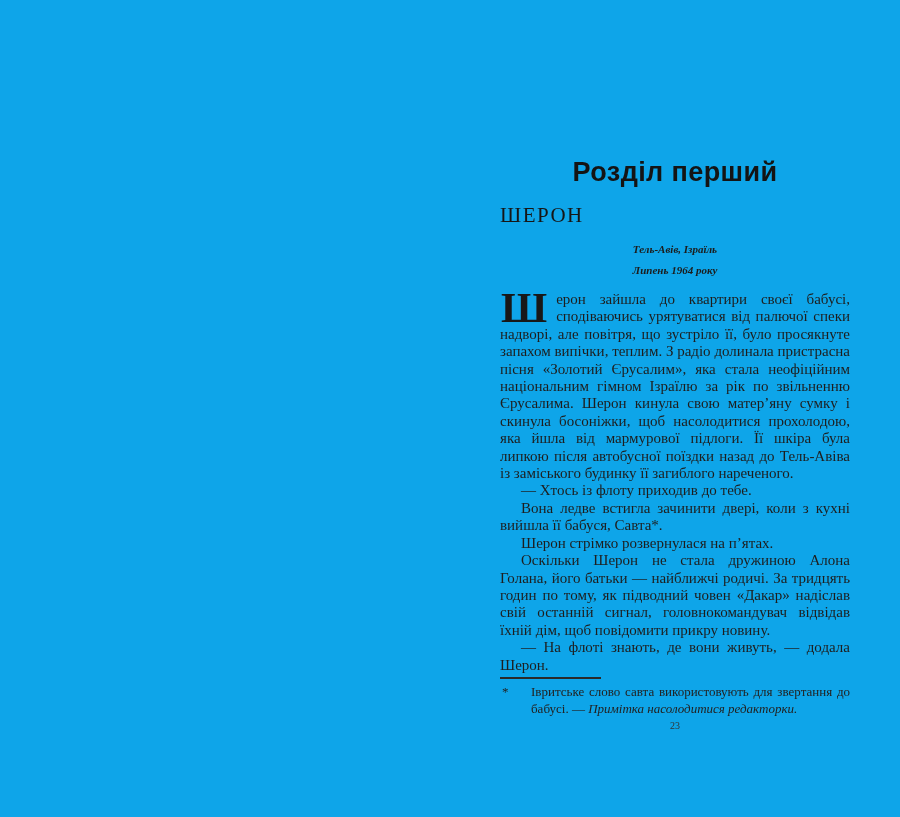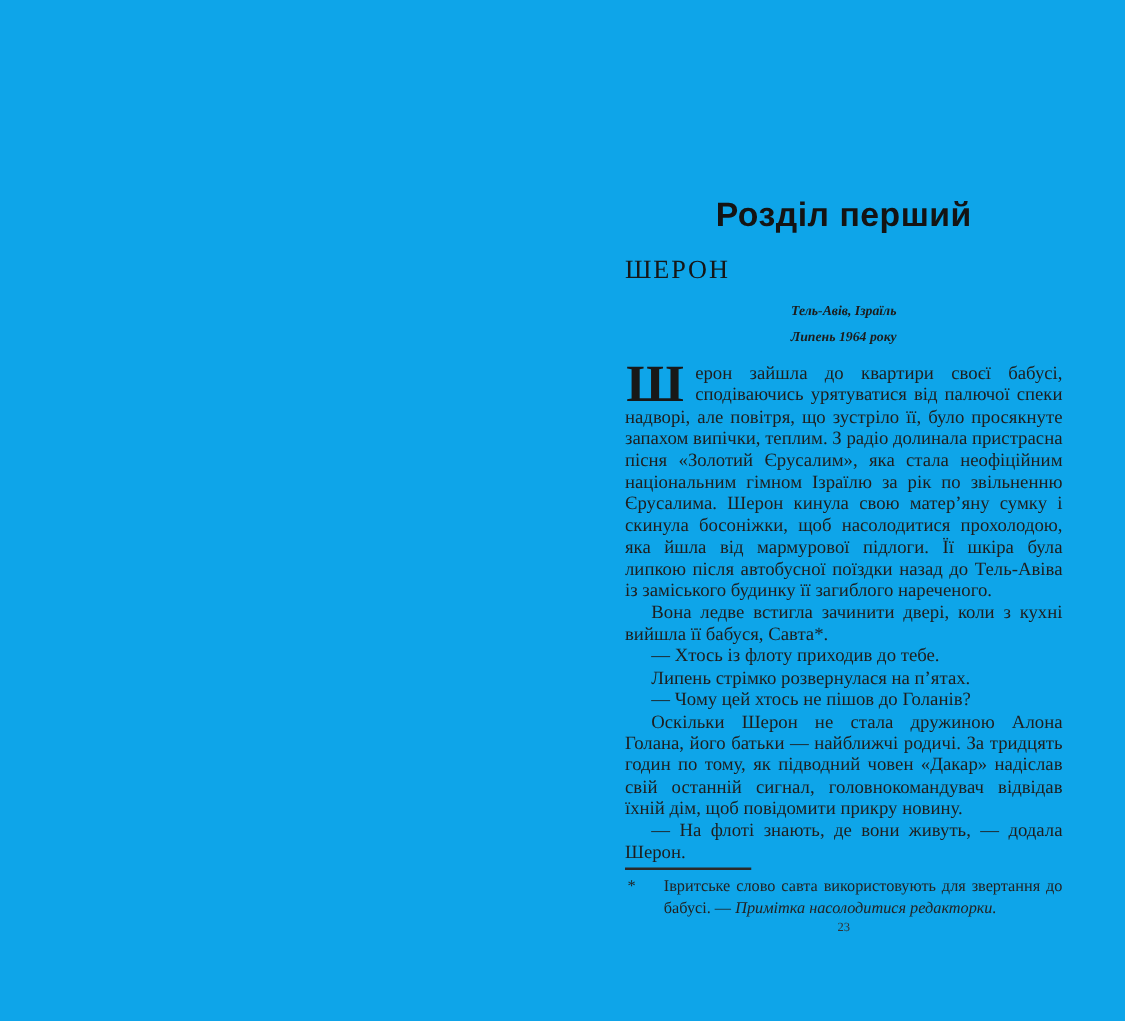--- a/index.html
+++ b/index.html
@@ -104,24 +104,23 @@
 
     <div class="chapter-heading">ШЕРОН</div>
 
     <div class="dateline">
       <div>Тель-Авів, Ізраїль</div>
       <div>Липень 1964 року</div>
     </div>
 
     <div class="body-text">
         <p class="para opening"><span class="dropcap">Ш</span>ерон зайшла до квартири своєї бабусі, сподіваючись урятуватися від палючої спеки надворі, але повітря, що зустріло її, було просякнуте запахом випічки, теплим. З радіо долинала пристрасна пісня «Золотий Єрусалим», яка стала неофіційним національним гімном Ізраїлю за рік по звільненню Єрусалима. Шерон кинула свою матер’яну сумку і скинула босоніжки, щоб насолодитися прохолодою, яка йшла від мармурової підлоги. Її шкіра була липкою після автобусної поїздки назад до Тель-Авіва із заміського будинку її загиблого нареченого.</p>
+        <p class="para indent">— Хтось із флоту приходив до тебе.</p>
         <p class="para indent">Вона ледве встигла зачинити двері, коли з кухні вийшла її бабуся, Савта*.</p>
-        <p class="para indent">— Хтось із флоту приходив до тебе.</p>
-        <p class="para indent">Липень стрімко розвернулася на п’ятах.</p>
-        <p class="para indent">— Чому цей хтось не пішов до Голанів?</p>
+        <p class="para indent">Шерон стрімко розвернулася на п’ятах.</p>
         <p class="para indent">Оскільки Шерон не стала дружиною Алона Голана, його батьки — найближчі родичі. За тридцять годин по тому, як підводний човен «Дакар» надіслав свій останній сигнал, головнокомандувач відвідав їхній дім, щоб повідомити прикру новину.</p>
         <p class="para indent">— На флоті знають, де вони живуть, — додала Шерон.</p>
       </div>
 
     <div class="footnote-rule"></div>
 
     <div class="footnote">
       <span class="fn-marker">*</span>
       <span><span>Івритське слово савта використовують для звертання до бабусі. — </span><em>Примітка насолодитися редакторки.</em></span>
     </div>

